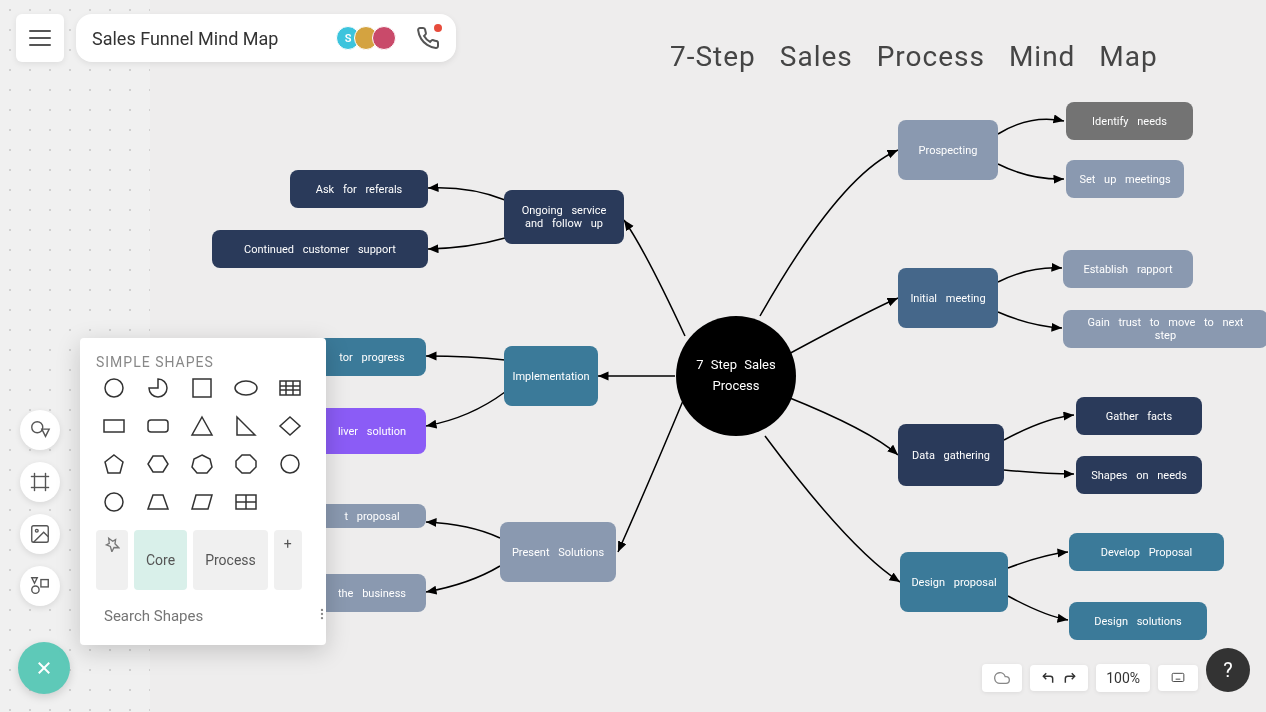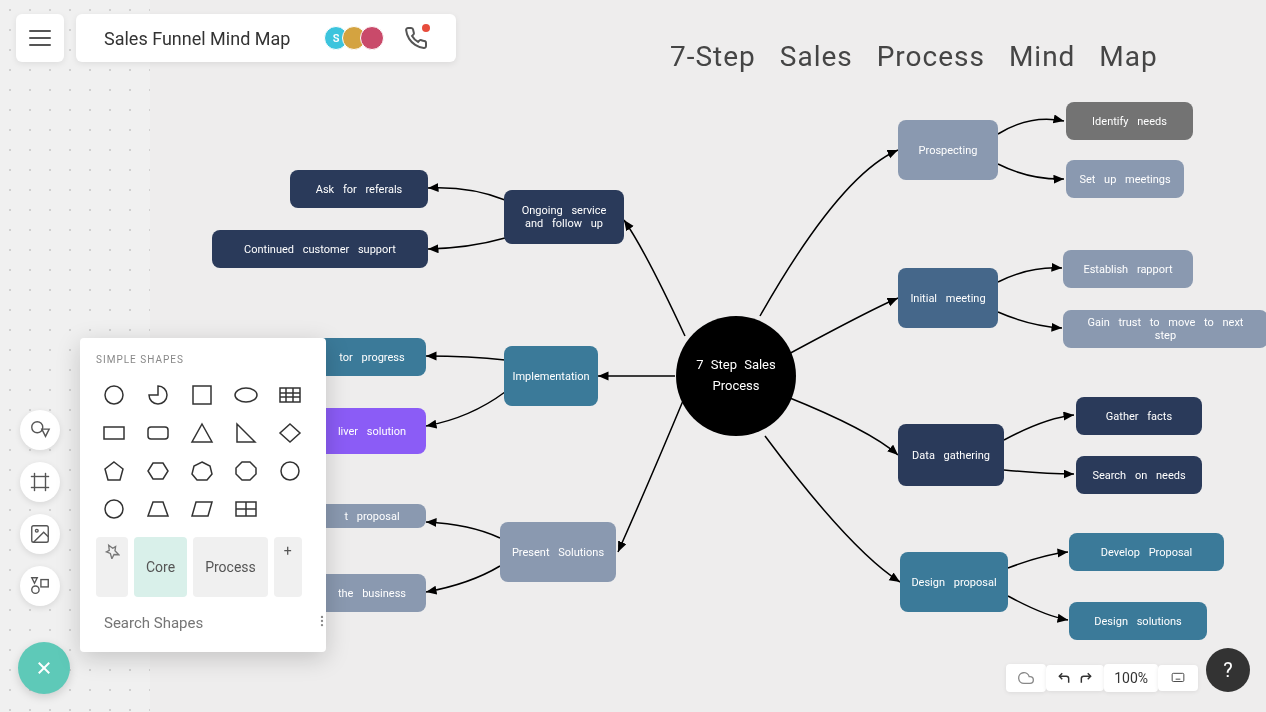--- a/index.html
+++ b/index.html
@@ -3,50 +3,50 @@
 <meta charset="utf-8">
 <style>
 *{box-sizing:border-box;margin:0;padding:0;font-family:-apple-system,BlinkMacSystemFont,"Segoe UI",Roboto,sans-serif}
 body{width:1266px;height:712px;background:#f0f0f0;position:relative;overflow:hidden}
 .dot-grid{position:absolute;inset:0;background-image:radial-gradient(circle,#d0d0d0 1px,transparent 1px);background-size:20px 20px}
 .canvas{position:absolute;left:150px;top:0;right:0;bottom:0;background:#eeeded}
 .topbar{position:absolute;top:14px;left:16px;display:flex;gap:12px;z-index:100}
 .hamburger{width:48px;height:48px;background:#fff;border-radius:6px;display:flex;align-items:center;justify-content:center;box-shadow:0 2px 6px rgba(0,0,0,.08);cursor:pointer}
 .hamburger-lines{width:22px;height:16px;display:flex;flex-direction:column;justify-content:space-between}
 .hamburger-lines span{height:2px;background:#555;border-radius:1px}
-.title-bar{height:48px;background:#fff;border-radius:6px;display:flex;align-items:center;padding:0 28px;gap:12px;box-shadow:0 2px 6px rgba(0,0,0,.08);min-width:380px}
+.title-bar{height:48px;background:#fff;border-radius:16px;display:flex;align-items:center;padding:0 16px;gap:12px;box-shadow:0 2px 6px rgba(0,0,0,.08);min-width:380px}
 .title-text{font-size:18px;color:#333;flex:1}
 .avatars{display:flex;align-items:center}
 .avatar{width:24px;height:24px;border-radius:50%;margin-left:-6px;border:1.5px solid #fff;display:flex;align-items:center;justify-content:center;font-size:11px;color:#fff;font-weight:600}
 .avatar:first-child{margin-left:0}
 .phone-icon{width:24px;height:24px;margin-left:8px;position:relative;cursor:pointer}
 .phone-dot{position:absolute;top:-2px;right:-2px;width:8px;height:8px;background:#e74c3c;border-radius:50%}
 .left-tools{position:absolute;left:20px;top:410px;display:flex;flex-direction:column;gap:12px;z-index:50}
 .tool-btn{width:40px;height:40px;background:#fff;border-radius:50%;display:flex;align-items:center;justify-content:center;box-shadow:0 2px 6px rgba(0,0,0,.1);cursor:pointer}
 .close-fab{position:absolute;left:18px;bottom:18px;width:52px;height:52px;background:#5ec9b8;border-radius:50%;display:flex;align-items:center;justify-content:center;cursor:pointer;box-shadow:0 3px 10px rgba(0,0,0,.15);z-index:60}
 .close-fab svg{width:18px;height:18px}
 .shapes-panel{position:absolute;left:80px;top:338px;width:246px;background:#fff;border-radius:4px;box-shadow:0 6px 24px rgba(0,0,0,.18);padding:16px;z-index:80}
-.panel-title{font-size:10px;letter-spacing:1px;color:#888;margin-bottom:16px}
+.panel-title{font-size:14px;letter-spacing:1px;color:#888;margin-bottom:4px}
 .shape-grid{display:grid;grid-template-columns:repeat(5,1fr);gap:10px 6px;margin-bottom:14px}
 .shape-cell{width:36px;height:28px;display:flex;align-items:center;justify-content:center;cursor:pointer}
 .shape-cell svg{width:24px;height:22px;stroke:#333;stroke-width:1.5;fill:none}
 .panel-tabs{display:flex;gap:6px;margin-bottom:12px}
 .panel-tab{padding:22px 12px;border-radius:4px;font-size:14px;cursor:pointer;color:#555}
 .panel-tab.pin{padding:6px 8px}
 .panel-tab.active{background:#d9f0ea}
 .panel-tab.secondary{background:#f0f0f0}
 .panel-tab.plus{background:#f0f0f0;padding:6px 10px}
 .search-row{display:flex;align-items:center;gap:8px}
 .search-row input{flex:1;border:none;outline:none;font-size:15px;color:#888}
 .search-row .more{cursor:pointer;padding:4px}
 .mm-title{position:absolute;top:40px;left:520px;font-size:28px;color:#454545;letter-spacing:1px;word-spacing:16px}
 .node{position:absolute;border-radius:8px;color:#fff;font-size:11px;display:flex;align-items:center;justify-content:center;text-align:center;padding:6px 10px;word-spacing:6px}
 .center-node{position:absolute;width:120px;height:120px;border-radius:50%;background:#000;color:#fff;display:flex;align-items:center;justify-content:center;text-align:center;font-size:13px;padding:16px;word-spacing:4px;line-height:1.6}
 svg.connectors{position:absolute;inset:0;width:100%;height:100%;pointer-events:none}
-.bottom-bar{position:absolute;bottom:20px;right:68px;display:flex;align-items:center;gap:0;z-index:40}
+.bottom-bar{position:absolute;bottom:20px;right:68px;display:flex;align-items:center;gap:8px;z-index:40}
 .bb-item{background:#fff;border-radius:4px;padding:6px 10px;display:flex;align-items:center;gap:6px;box-shadow:0 1px 4px rgba(0,0,0,.08);cursor:pointer;font-size:14px;color:#333}
 .help-fab{position:absolute;bottom:20px;right:16px;width:44px;height:44px;background:#333;border-radius:50%;display:flex;align-items:center;justify-content:center;color:#fff;font-size:20px;cursor:pointer;z-index:40}
 </style>
 </head>
 <body>
 
 <div class="dot-grid"></div>
 <div class="canvas">
 
 <svg class="connectors">
@@ -85,21 +85,21 @@
 <div class="node" style="left:748px;top:120px;width:100px;height:60px;background:#8a99b0">Prospecting</div>
 <div class="node" style="left:916px;top:102px;width:127px;height:38px;background:#737373">Identify needs</div>
 <div class="node" style="left:916px;top:160px;width:118px;height:38px;background:#8a99b0">Set up meetings</div>
 
 <div class="node" style="left:748px;top:268px;width:100px;height:60px;background:#45678a">Initial meeting</div>
 <div class="node" style="left:913px;top:250px;width:130px;height:38px;background:#8a99b0">Establish rapport</div>
 <div class="node" style="left:913px;top:310px;width:205px;height:38px;background:#8a99b0">Gain trust to move to next step</div>
 
 <div class="node" style="left:748px;top:424px;width:106px;height:62px;background:#2a3a5a">Data gathering</div>
 <div class="node" style="left:926px;top:397px;width:126px;height:38px;background:#2a3a5a">Gather facts</div>
-<div class="node" style="left:926px;top:456px;width:126px;height:38px;background:#2a3a5a">Search on needs</div>
+<div class="node" style="left:926px;top:456px;width:126px;height:38px;background:#2a3a5a">Shapes on needs</div>
 
 <div class="node" style="left:750px;top:552px;width:108px;height:60px;background:#3b7a99">Design proposal</div>
 <div class="node" style="left:919px;top:533px;width:155px;height:38px;background:#3b7a99">Develop Proposal</div>
 <div class="node" style="left:919px;top:602px;width:138px;height:38px;background:#3b7a99">Design solutions</div>
 
 <div class="node" style="left:350px;top:522px;width:116px;height:60px;background:#8a99b0">Present Solutions</div>
 <div class="node" style="left:168px;top:504px;width:108px;height:24px;background:#8a99b0">t proposal</div>
 <div class="node" style="left:168px;top:574px;width:108px;height:38px;background:#8a99b0">the business</div>
 
 <div class="node" style="left:354px;top:346px;width:94px;height:60px;background:#3b7a99">Implementation</div>

